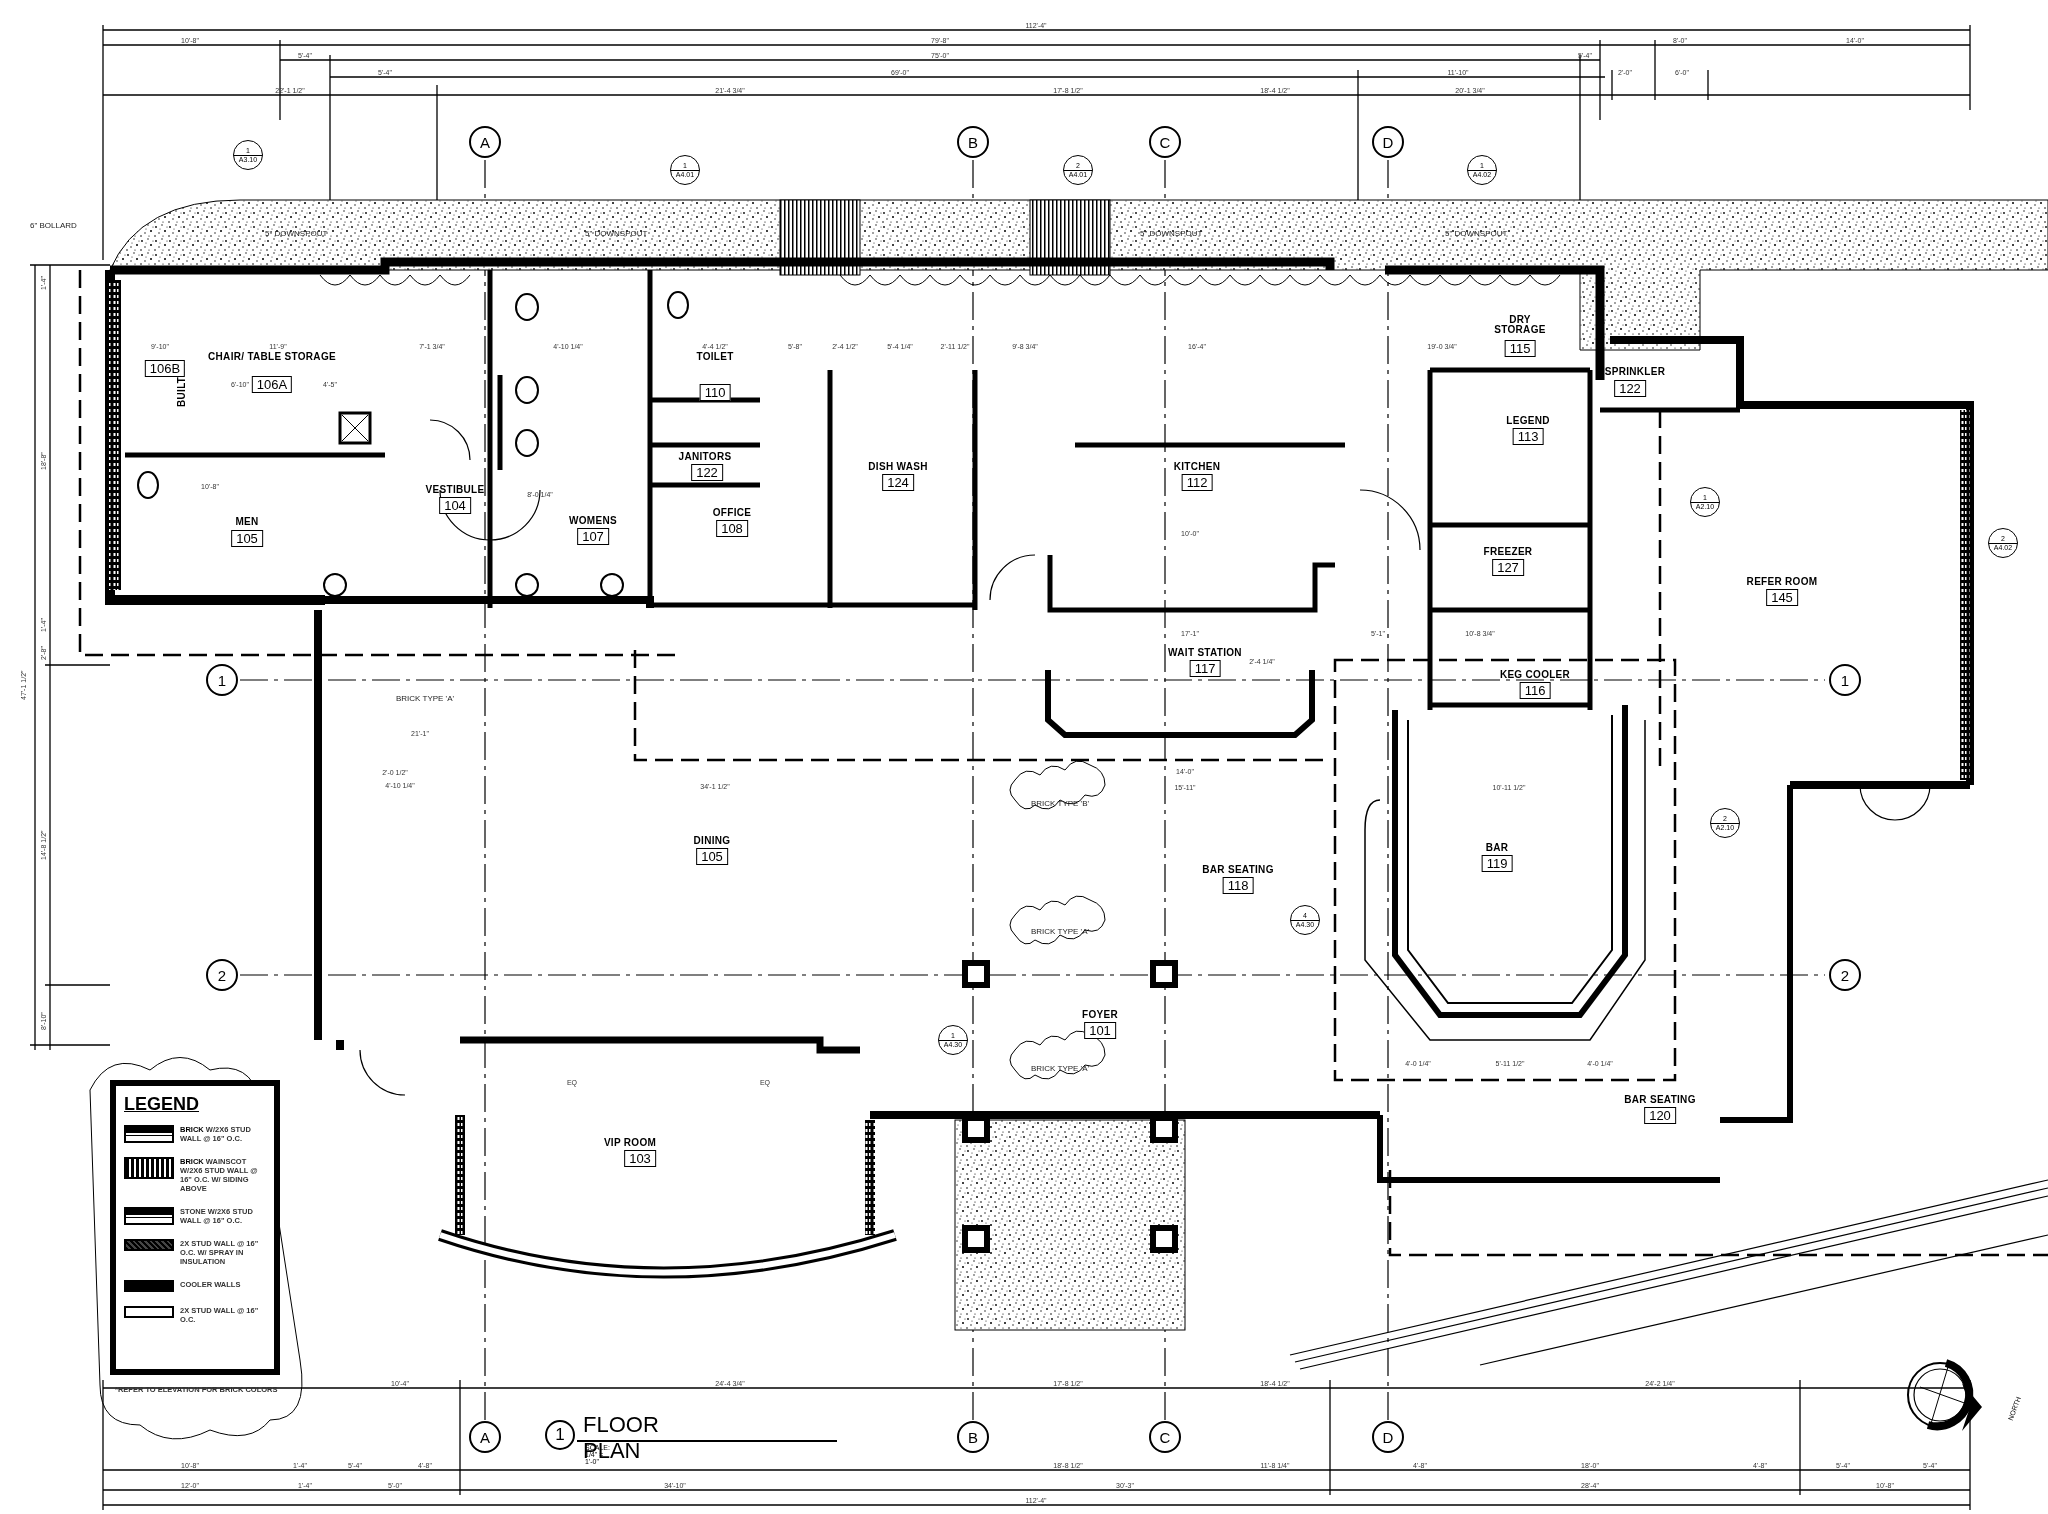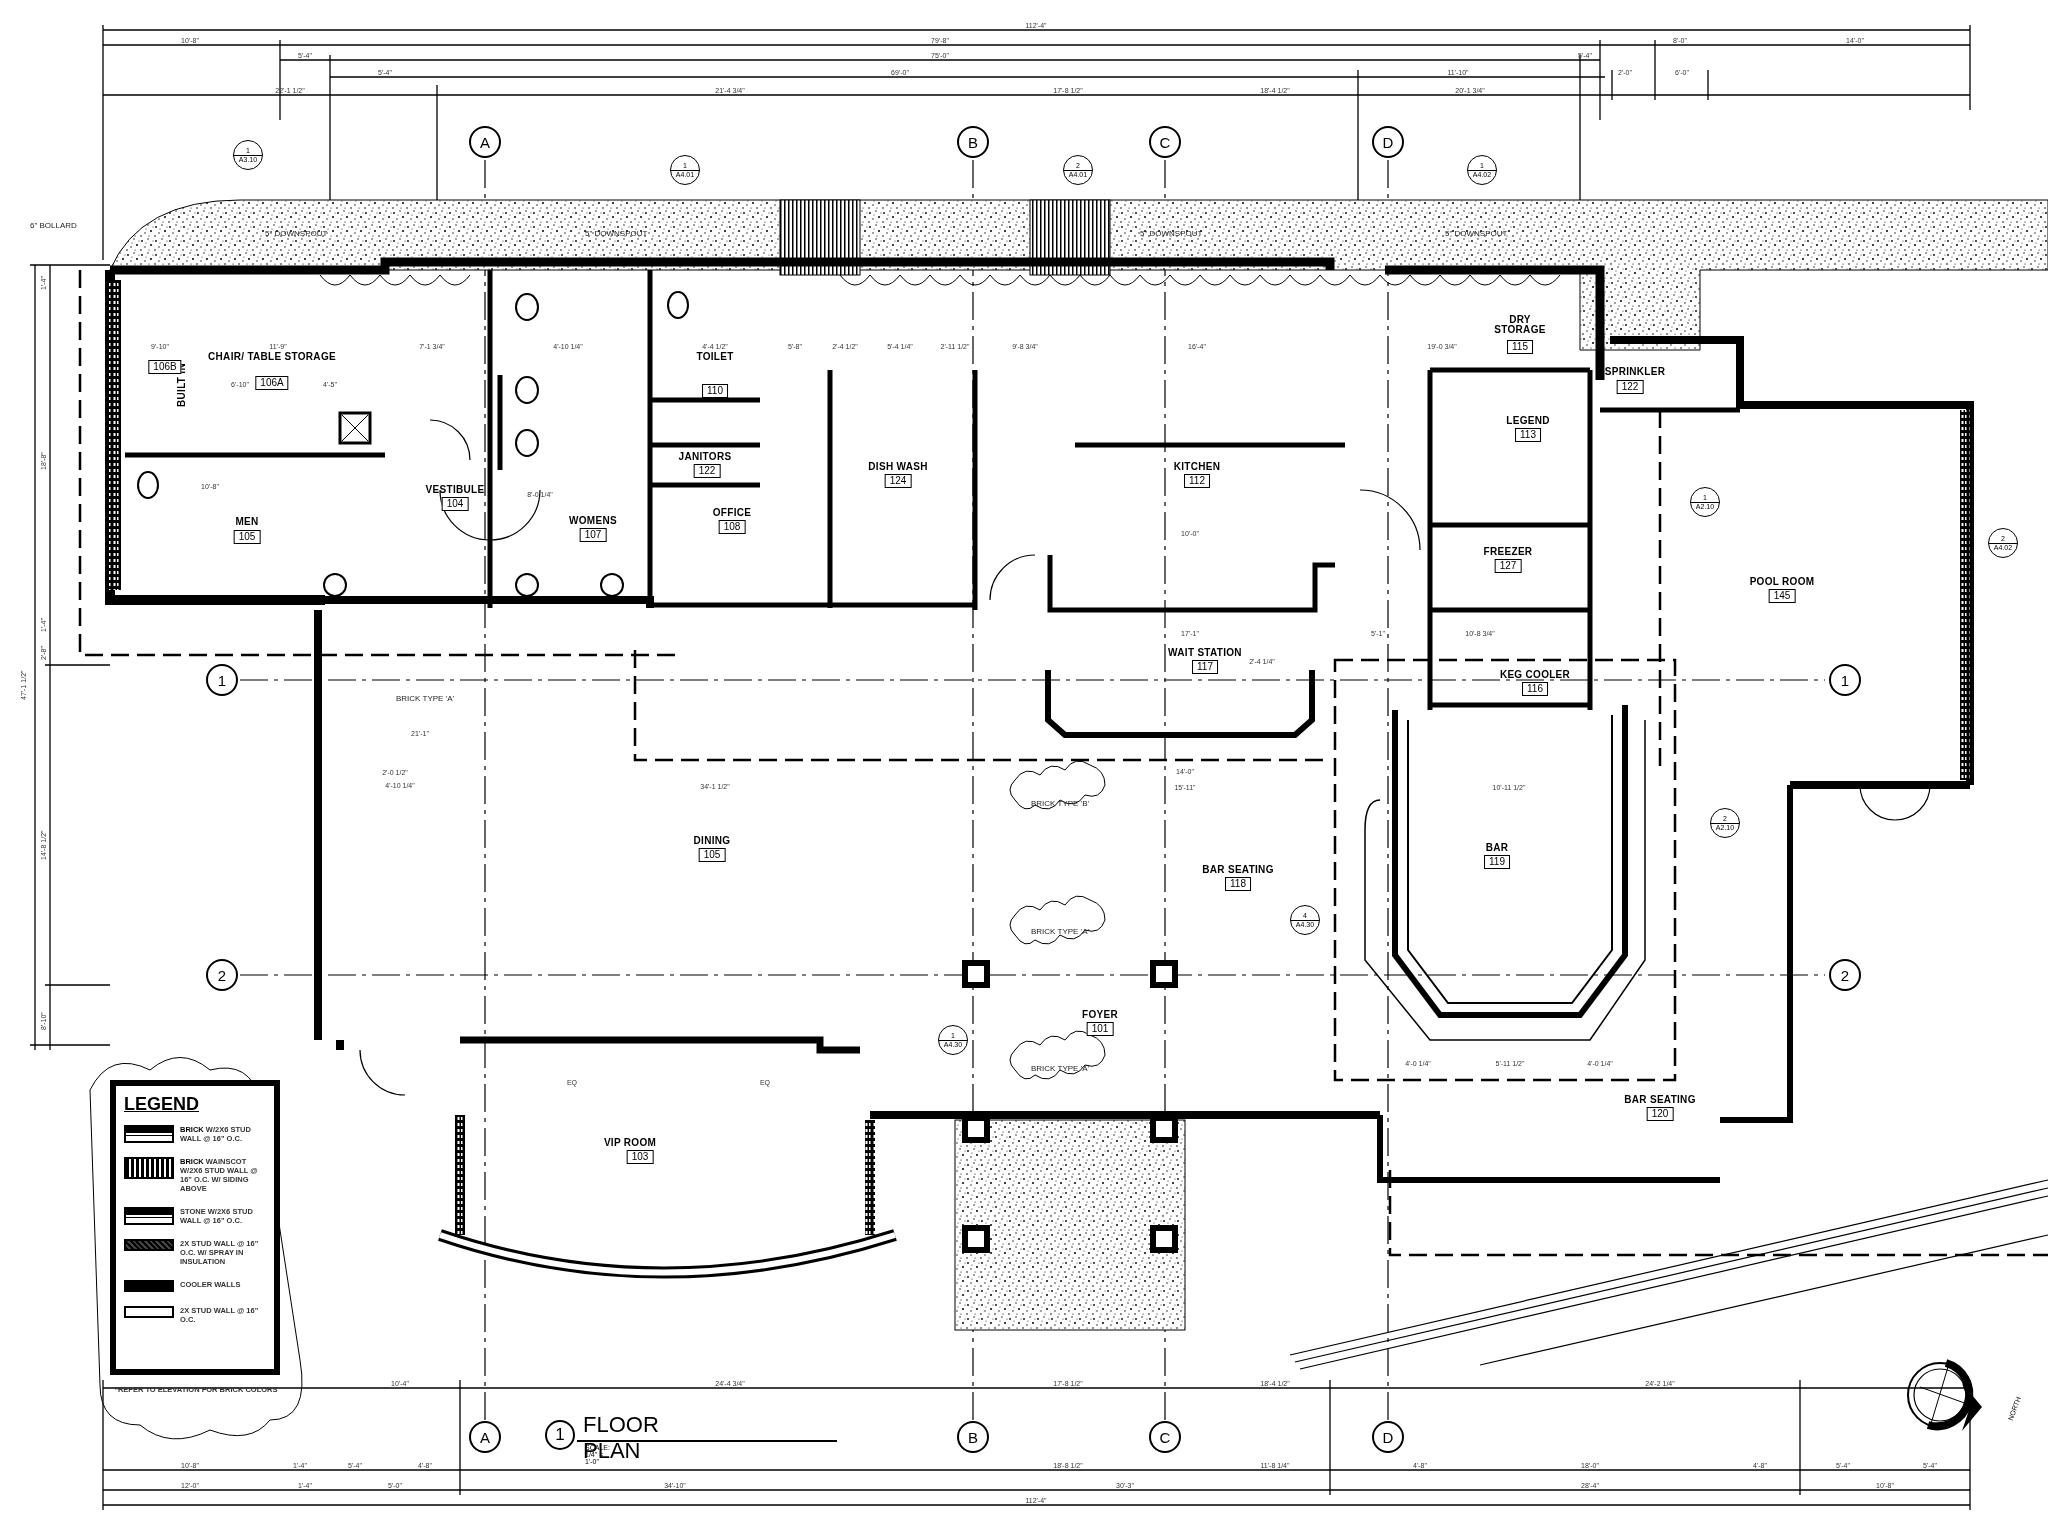--- a/index.html
+++ b/index.html
@@ -1,20 +1,20 @@
 <!DOCTYPE html>
 <html><head>
 <meta charset="utf-8">
 <style>
   html,body{margin:0;padding:0;background:#fff;}
   body{width:2048px;height:1514px;position:relative;overflow:hidden;font-family:"Liberation Sans",sans-serif;color:#000;}
   #plan{position:absolute;left:0;top:0;width:2048px;height:1514px;}
   .lbl{position:absolute;font-family:"Liberation Sans",sans-serif;white-space:nowrap;line-height:1;}
   .room-name{font-size:10px;font-weight:bold;text-align:center;transform:translateX(-50%);letter-spacing:0.3px;}
-  .room-num{font-size:10px;border:1.5px solid #000;padding:1px 4px;background:#fff;transform:translateX(-50%);display:inline-block;}
+  .room-num{font-size:13px;border:1.5px solid #000;padding:1px 4px;background:#fff;transform:translateX(-50%);display:inline-block;}
   .dim{font-size:7px;color:#333;transform:translateX(-50%);}
   .dimv{font-size:7px;color:#333;transform:rotate(-90deg);transform-origin:left top;}
   .grid-bubble{position:absolute;width:28px;height:28px;border:2px solid #000;border-radius:50%;background:#fff;font-size:15px;display:flex;align-items:center;justify-content:center;transform:translate(-50%,-50%);}
   .sec-bubble{position:absolute;width:28px;height:28px;border:1.5px solid #000;border-radius:50%;background:#fff;font-size:7px;display:flex;flex-direction:column;align-items:center;justify-content:center;transform:translate(-50%,-50%);}
   .sec-bubble .top{border-bottom:1px solid #000;width:100%;text-align:center;padding-bottom:1px;}
   .note{font-size:8px;color:#222;}
   .cloud-note{font-size:8px;color:#222;transform:translateX(-50%);}
   #legend{position:absolute;left:110px;top:1080px;width:170px;height:295px;border:6px solid #000;background:#fff;box-sizing:border-box;padding:8px 8px;}
   #legend h3{margin:0 0 10px 0;font-size:18px;font-weight:bold;text-decoration:underline;font-family:"Liberation Sans",sans-serif;}
   .leg-row{display:flex;align-items:flex-start;margin-bottom:14px;}
@@ -306,21 +306,21 @@
 <div class="lbl room-name" style="left:1528px;top:416px">LEGEND</div>
 <div class="lbl room-num" style="left:1528px;top:428px">113</div>
 <div class="lbl room-name" style="left:1508px;top:547px">FREEZER</div>
 <div class="lbl room-num" style="left:1508px;top:559px">127</div>
 <div class="lbl room-name" style="left:1635px;top:367px">SPRINKLER</div>
 <div class="lbl room-num" style="left:1630px;top:380px">122</div>
 <div class="lbl room-name" style="left:1205px;top:648px">WAIT STATION</div>
 <div class="lbl room-num" style="left:1205px;top:660px">117</div>
 <div class="lbl room-name" style="left:1535px;top:670px">KEG COOLER</div>
 <div class="lbl room-num" style="left:1535px;top:682px">116</div>
-<div class="lbl room-name" style="left:1782px;top:577px">POOL ROOM</div>
+<div class="lbl room-name" style="left:1782px;top:577px">REFER ROOM</div>
 <div class="lbl room-num" style="left:1782px;top:589px">145</div>
 <div class="lbl room-name" style="left:712px;top:836px">DINING</div>
 <div class="lbl room-num" style="left:712px;top:848px">105</div>
 <div class="lbl room-name" style="left:1238px;top:865px">BAR SEATING</div>
 <div class="lbl room-num" style="left:1238px;top:877px">118</div>
 <div class="lbl room-name" style="left:1497px;top:843px">BAR</div>
 <div class="lbl room-num" style="left:1497px;top:855px">119</div>
 <div class="lbl room-name" style="left:1100px;top:1010px">FOYER</div>
 <div class="lbl room-num" style="left:1100px;top:1022px">101</div>
 <div class="lbl room-name" style="left:630px;top:1138px">VIP ROOM</div>

